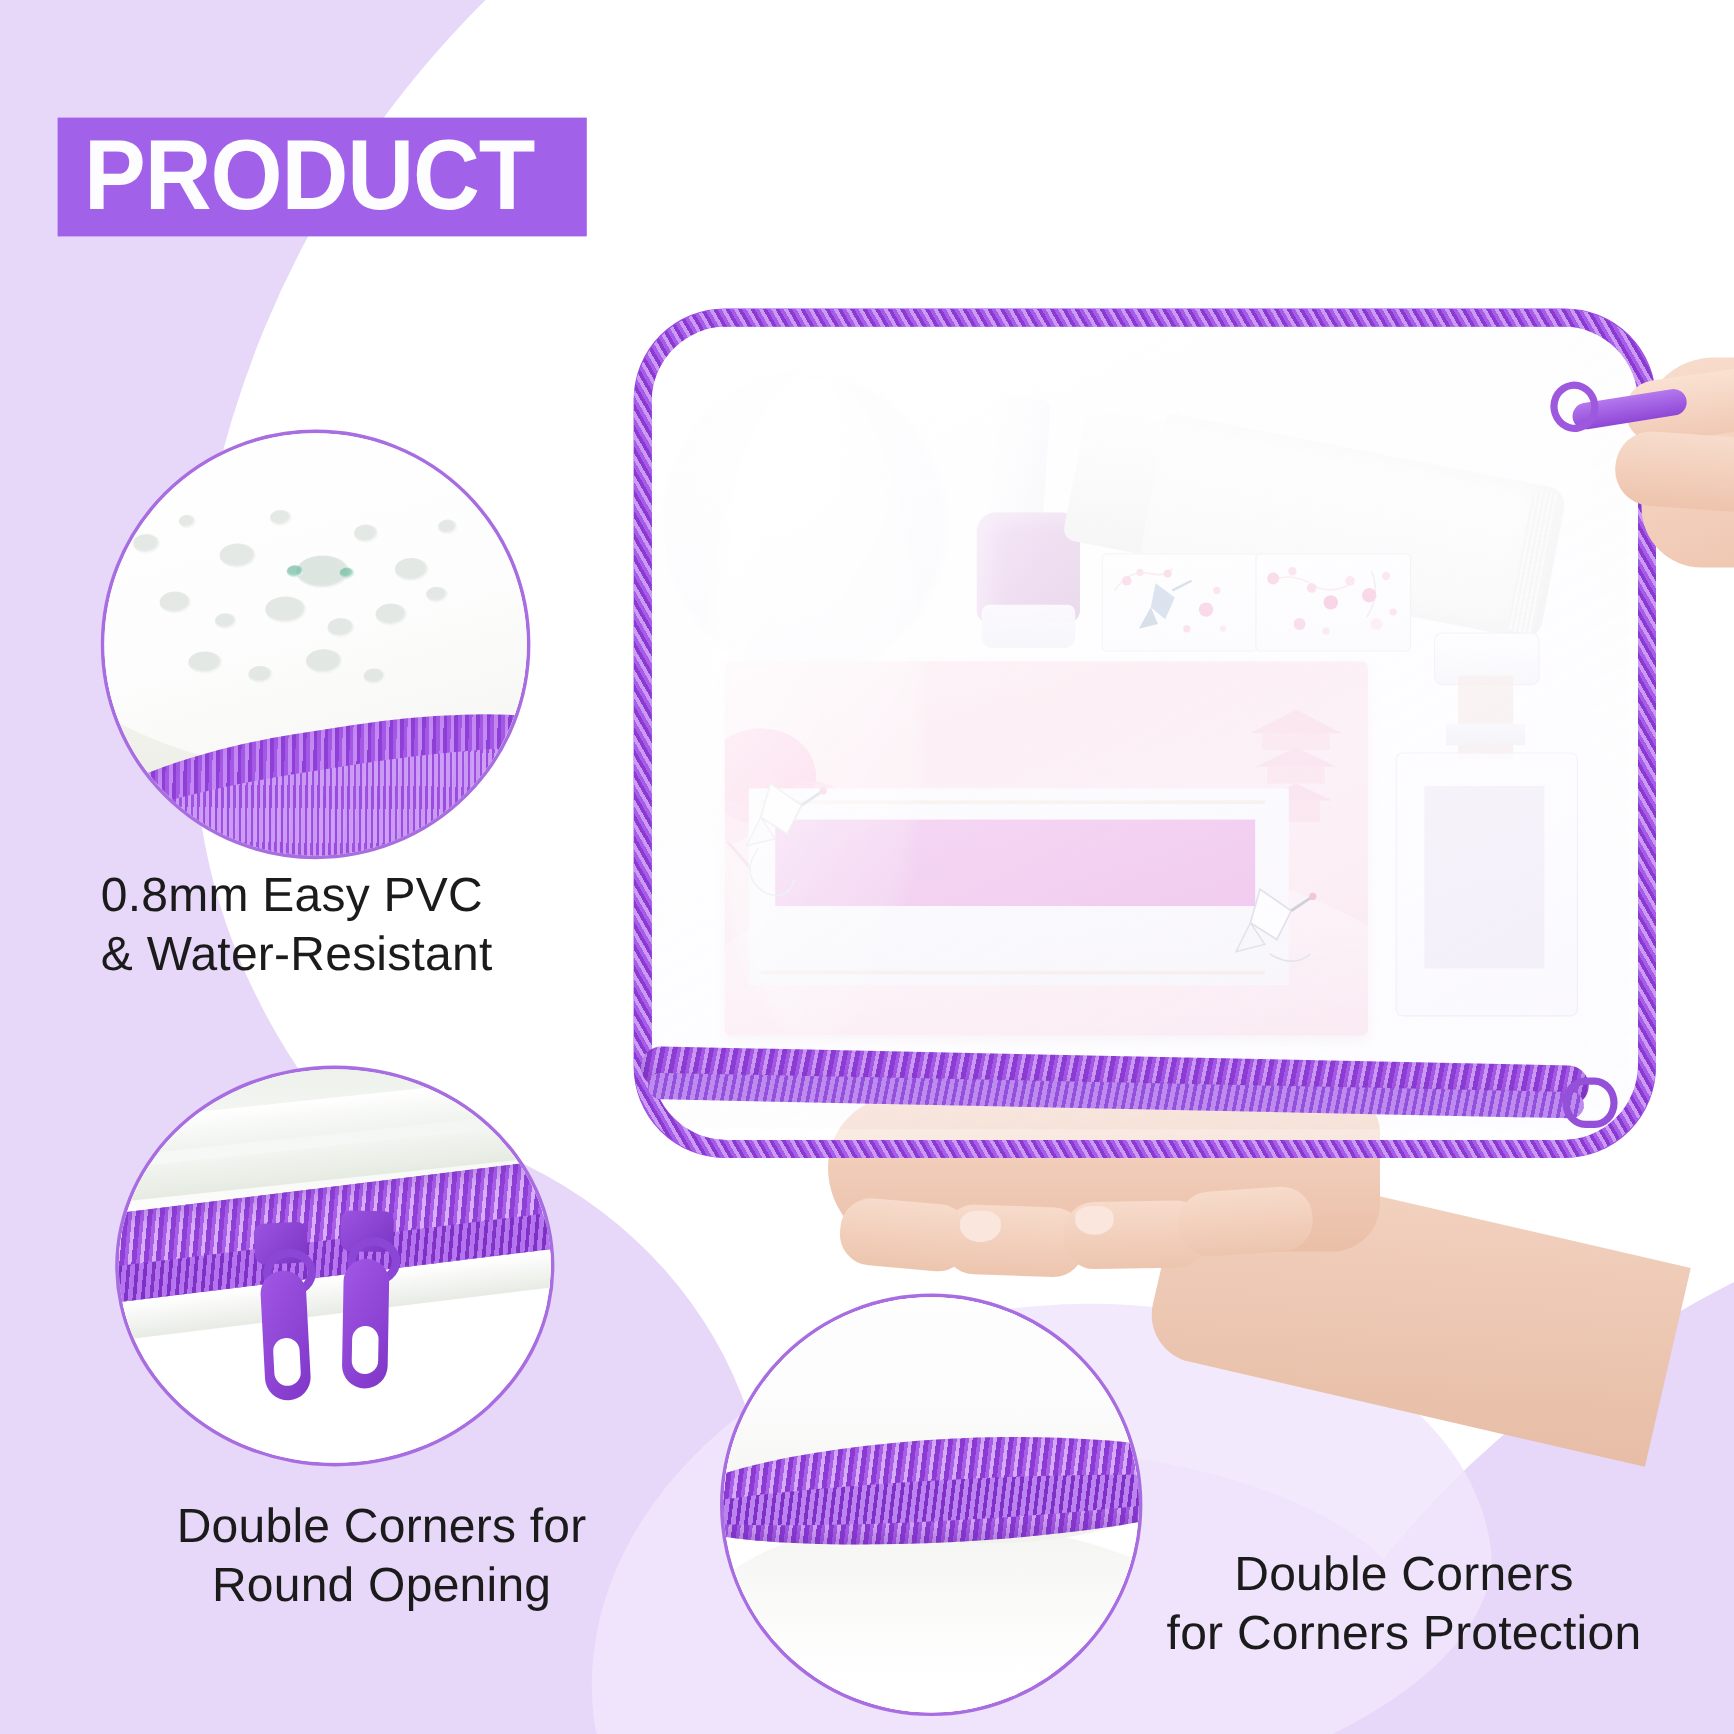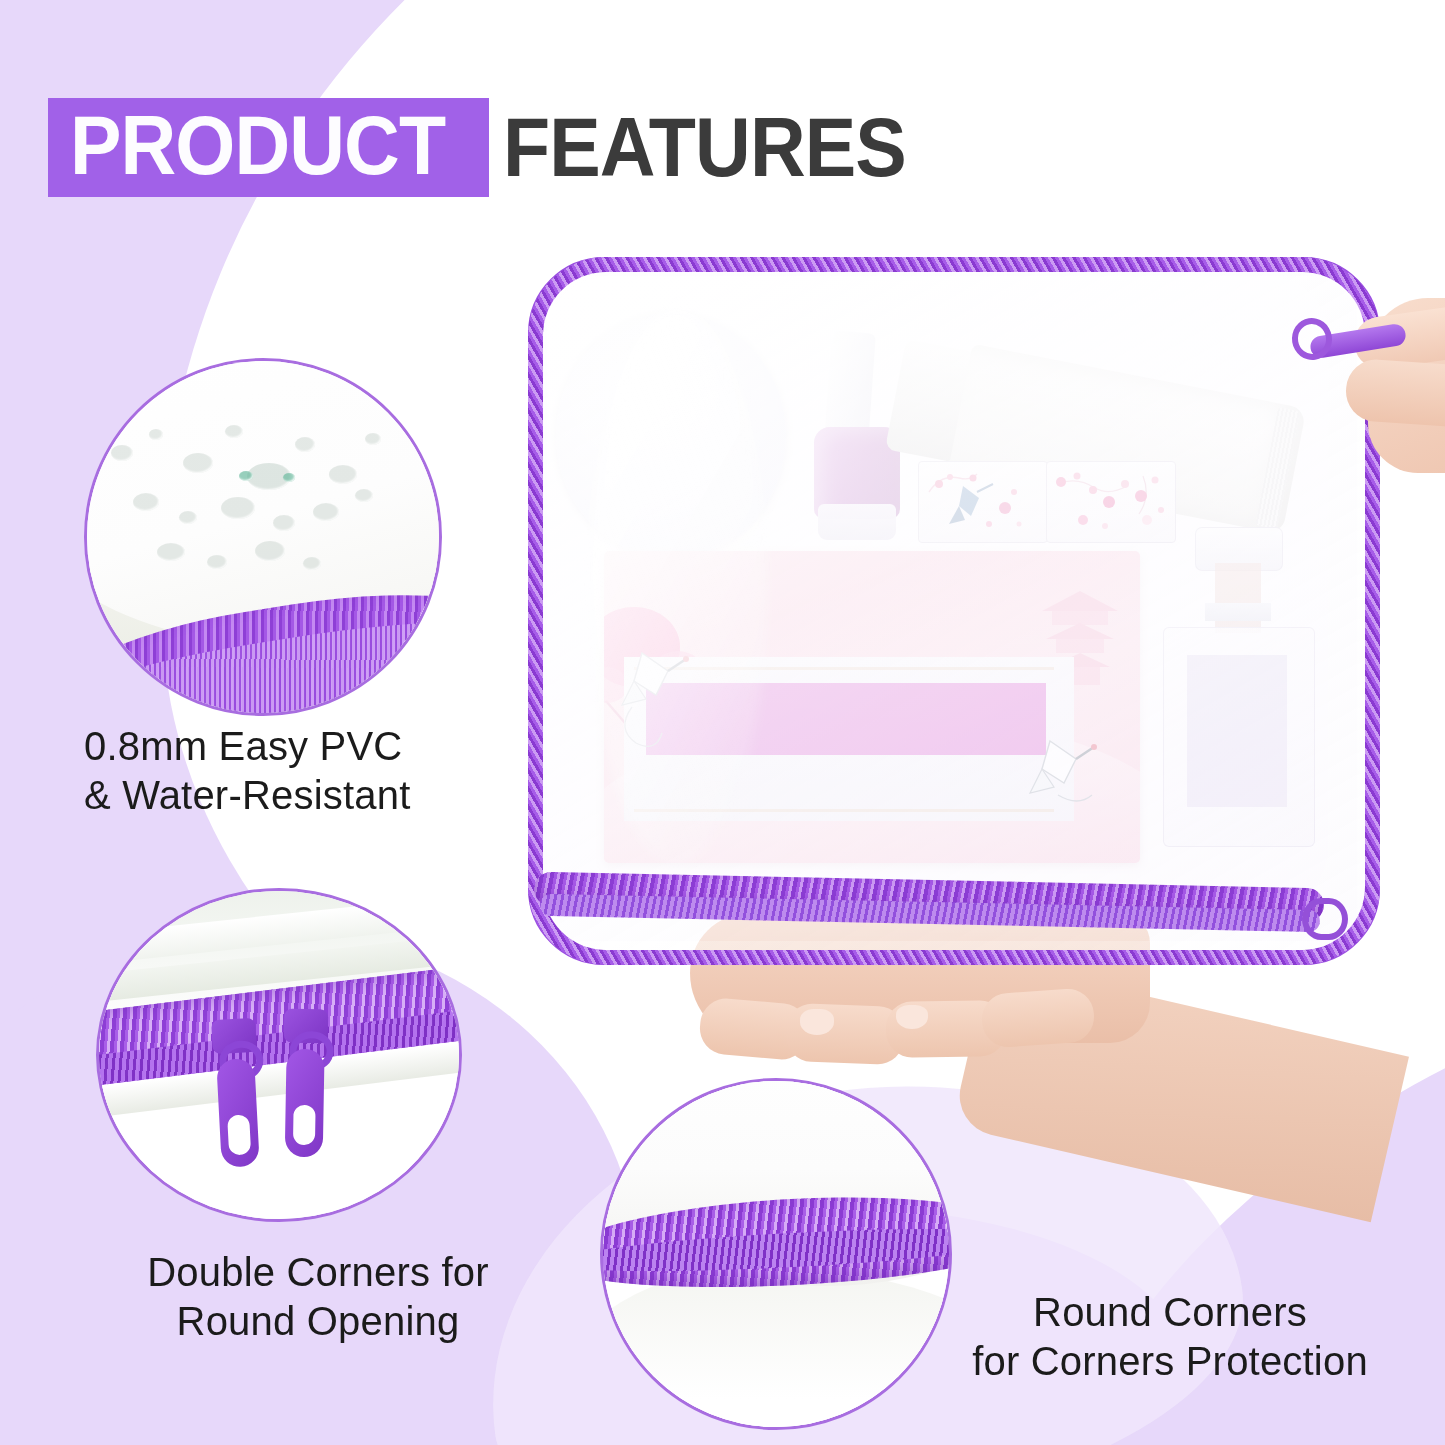--- a/index.html
+++ b/index.html
@@ -36,21 +36,21 @@
     position:absolute;left:-120px;top:930px;width:760px;height:700px;
     background:#e7d8fa;border-radius:50%;
   }
   .bg-soft{
     position:absolute;left:480px;top:1090px;width:760px;height:420px;
     background:#f0e6fc;border-radius:50% 50% 48% 52% / 70% 60% 40% 30%;
     transform:rotate(-8deg);opacity:.85;
   }
 
   
-  .header{position:absolute;left:48px;top:98px;display:flex;align-items:stretch;z-index:30;}
+  .header{position:absolute;left:48px;top:98px;display:flex;align-items:stretch;z-index:30;flex-direction:column;}
   .hl-block{
     background:#a161e8;display:flex;align-items:center;justify-content:center;
     padding:6px 16px 10px 22px;
   }
   .hl-block span{
     font-size:83px;font-weight:700;color:#fdfcff;letter-spacing:-1px;
     line-height:1;font-family:"Liberation Sans", sans-serif;
     transform:scaleX(.93);transform-origin:left center;display:inline-block;
   }
   .hr-text{
@@ -370,23 +370,20 @@
   <div class="bg-white-blob"></div>
   <div class="bg-white-blob2"></div>
   <div class="bg-sweep"></div>
   <div class="bg-sweep2"></div>
   <div class="bg-sweep3"></div>
   <div class="bg-soft"></div>
 
   <div class="header">
     <div class="hl-block">
       <span>PRODUCT</span>
-    </div>
-    <div class="hr-text">
-      <span>FEATURES</span>
     </div>
   </div>
 
   <div class="fcircle" id="circle-pvc">
     <div class="circ-inner">
       <div class="pvc-body"></div>
       <div class="pvc-top"></div>
       <div class="drops">
         <div class="drop" style="left:14px;top:34px;width:22px;height:16px;"></div>
         <div class="drop" style="left:52px;top:18px;width:14px;height:11px;"></div>
@@ -448,21 +445,21 @@
   <div class="fcircle" id="circle-corner">
     <div class="circ-inner">
       <div class="rc-bg"></div>
       <div class="rc-bot"></div>
       <div class="rc-top"></div>
       <div class="rc-zip"></div>
       <div class="rc-zip-core"></div>
     </div>
   </div>
   <div class="caption" id="cap-corner">
-    <div>Round Corners</div>
+    <div>Double Corners</div>
     <div>for Corners Protection</div>
   </div>
 
   <div class="hand">
     <div class="arm"></div>
     <div class="palm"></div>
     <div class="finger" style="left:10px;top:96px;width:108px;height:56px;transform:rotate(5deg);"></div>
     <div class="finger" style="left:96px;top:100px;width:118px;height:58px;transform:rotate(2deg);"></div>
     <div class="finger" style="left:196px;top:96px;width:120px;height:56px;transform:rotate(-1deg);"></div>
     <div class="finger" style="left:292px;top:86px;width:112px;height:54px;transform:rotate(-4deg);"></div>

